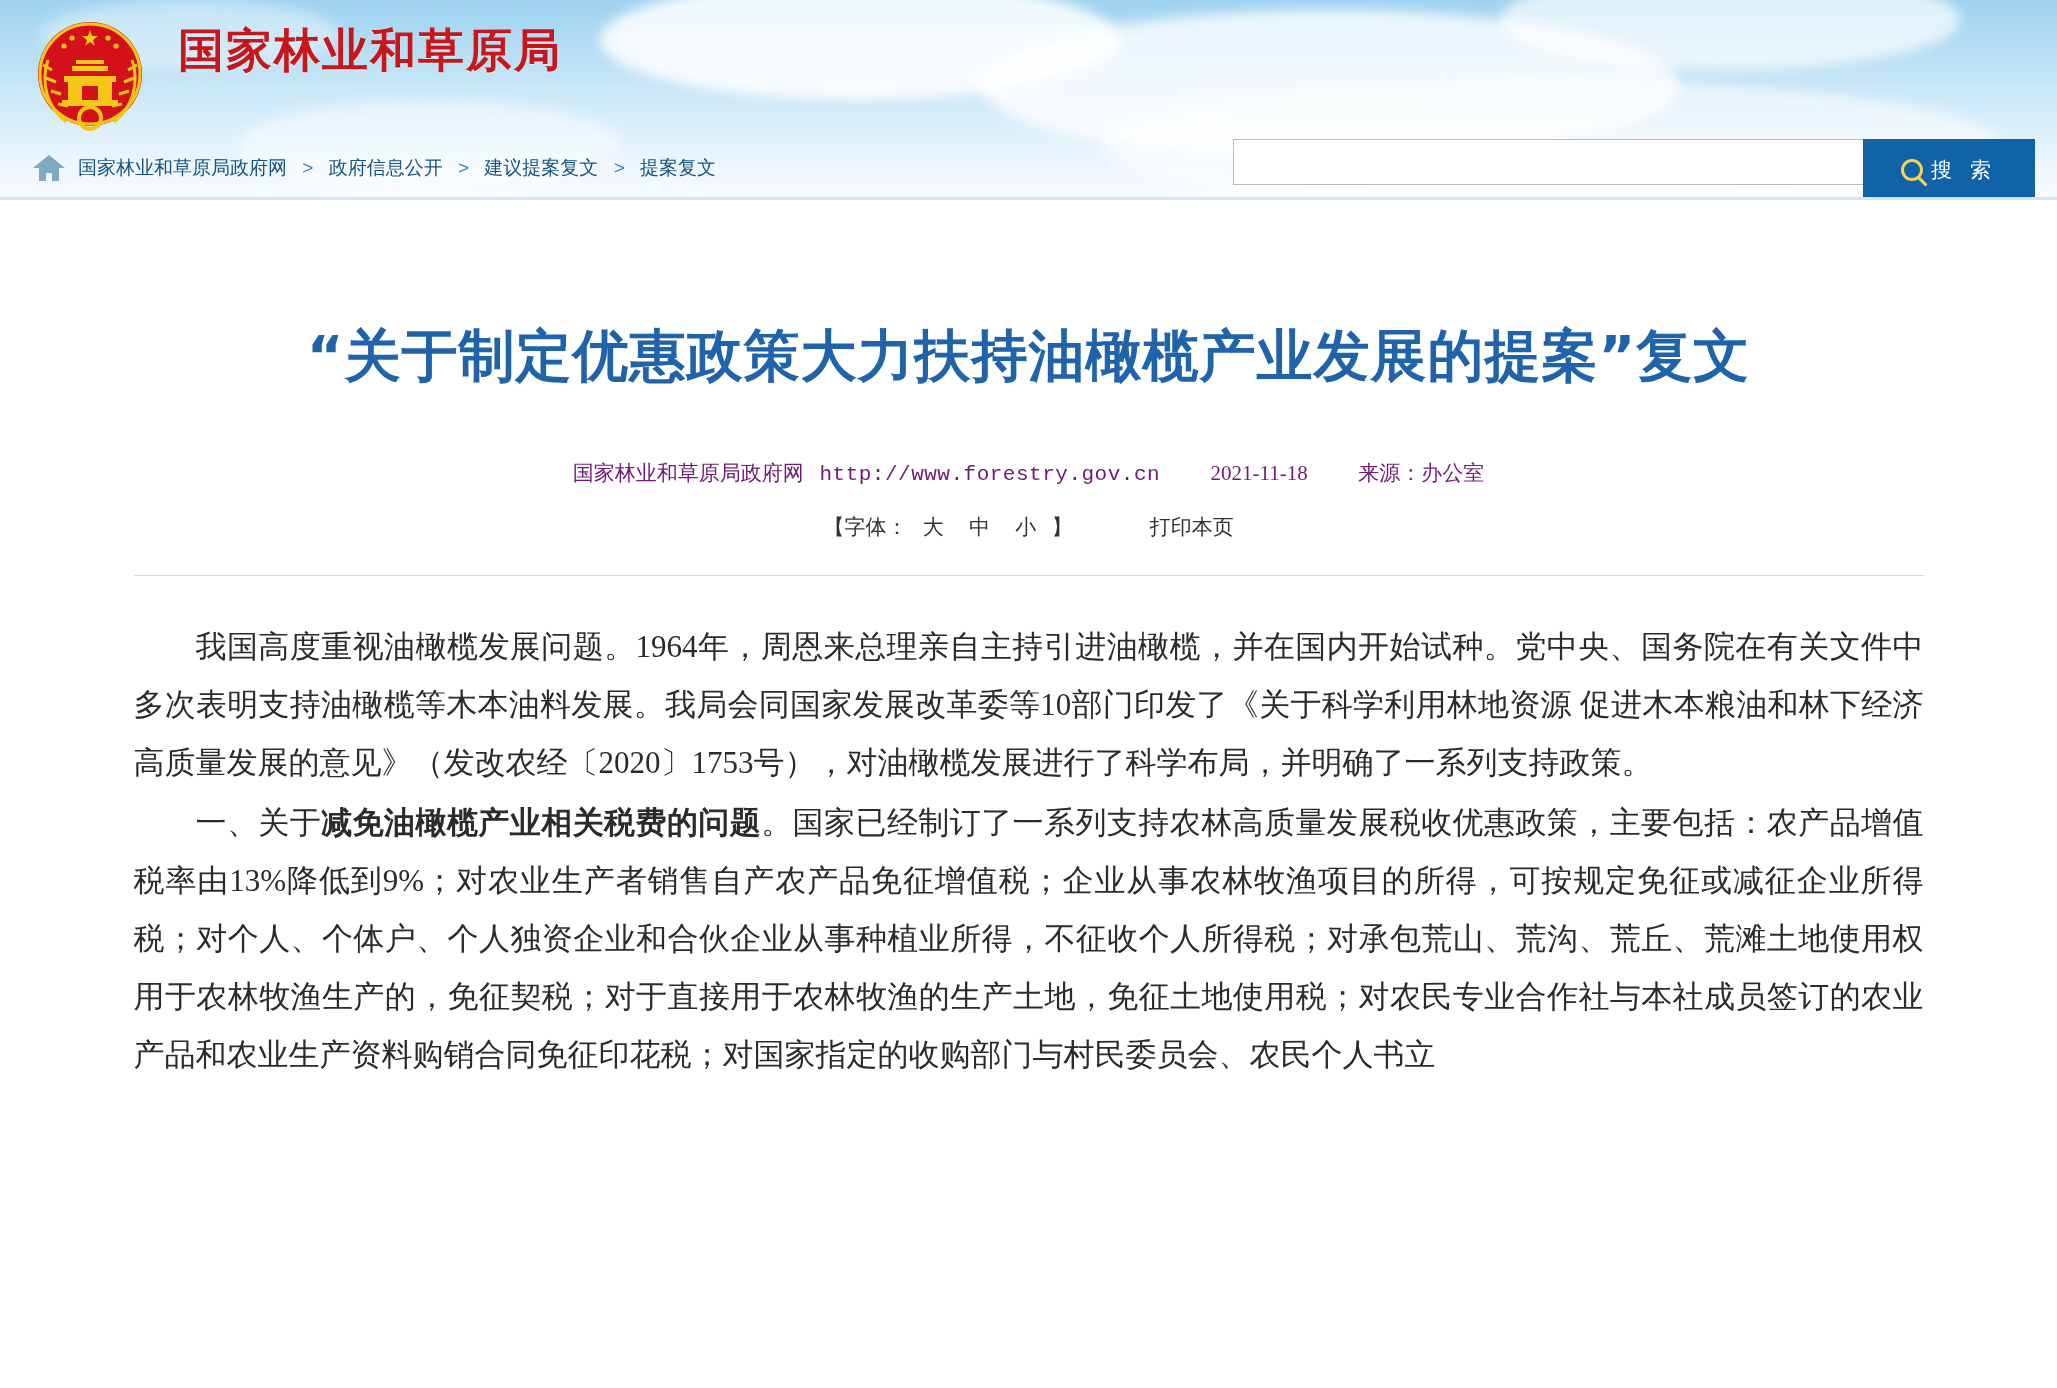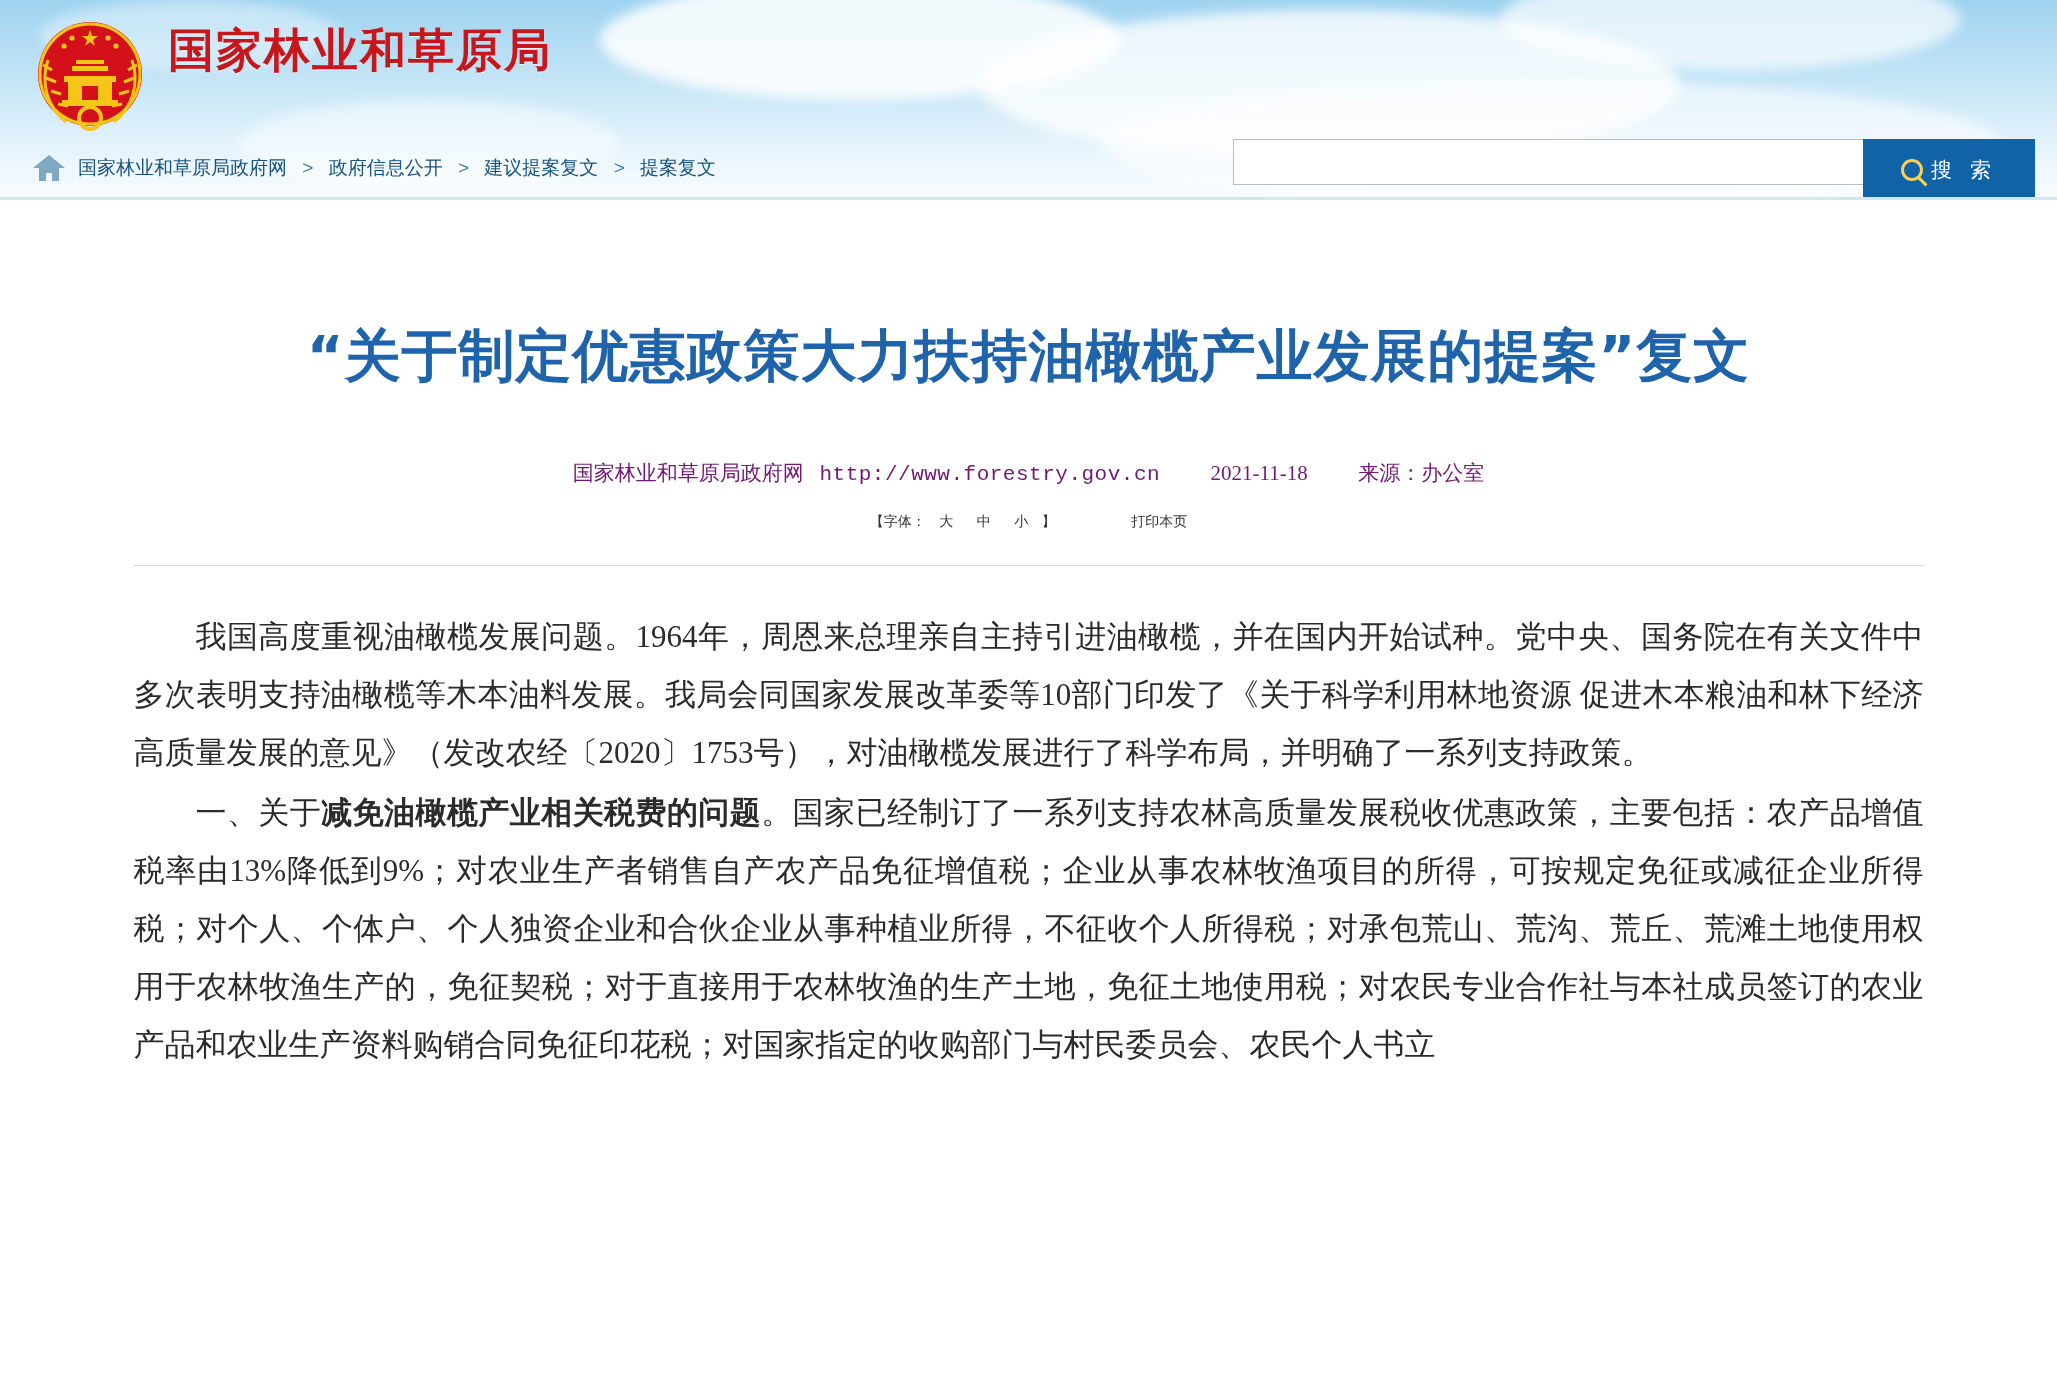--- a/index.html
+++ b/index.html
@@ -35,21 +35,21 @@
   .c5 { width: 900px; height: 130px; left: 1100px; top: 80px; opacity: .65; }
   .c6 { width: 300px; height: 70px;  left: 40px;   top: 0px;  opacity: .45; }
 
   .emblem {
     position: absolute;
     left: 26px; top: 14px;
     width: 128px; height: 128px;
   }
   .brand-text {
     position: absolute;
-    left: 168px; top: 24px;
+    left: 178px; top: 24px;
     color: #c8161d;
     font-weight: bold;
     font-size: 46px;
     line-height: 52px;
     letter-spacing: 2px;
     text-shadow: 0 1px 0 rgba(255,255,255,.6);
     font-family: "DejaVu Sans", "Liberation Sans", sans-serif;
   }
 
   
@@ -154,21 +154,21 @@
   }
   .doc-meta .url {
     font-family: "Liberation Mono", "DejaVu Sans Mono", monospace;
     letter-spacing: .5px;
   }
   .doc-meta .gap { display: inline-block; width: 40px; }
   .doc-tools {
     margin-top: 26px;
     text-align: center;
     color: #333;
-    font-size: 14px;
+    font-size: 21px;
     font-family: "Liberation Serif", "DejaVu Serif", serif;
   }
   .doc-tools .fs a { color: #333; text-decoration: none; margin: 0 10px; }
   .doc-tools .print { margin-left: 72px; color: #333; text-decoration: none; }
 
   .divider {
     margin: 34px auto 0 auto;
     width: 1790px;
     border-top: 1px solid #d8d8d8;
   }

